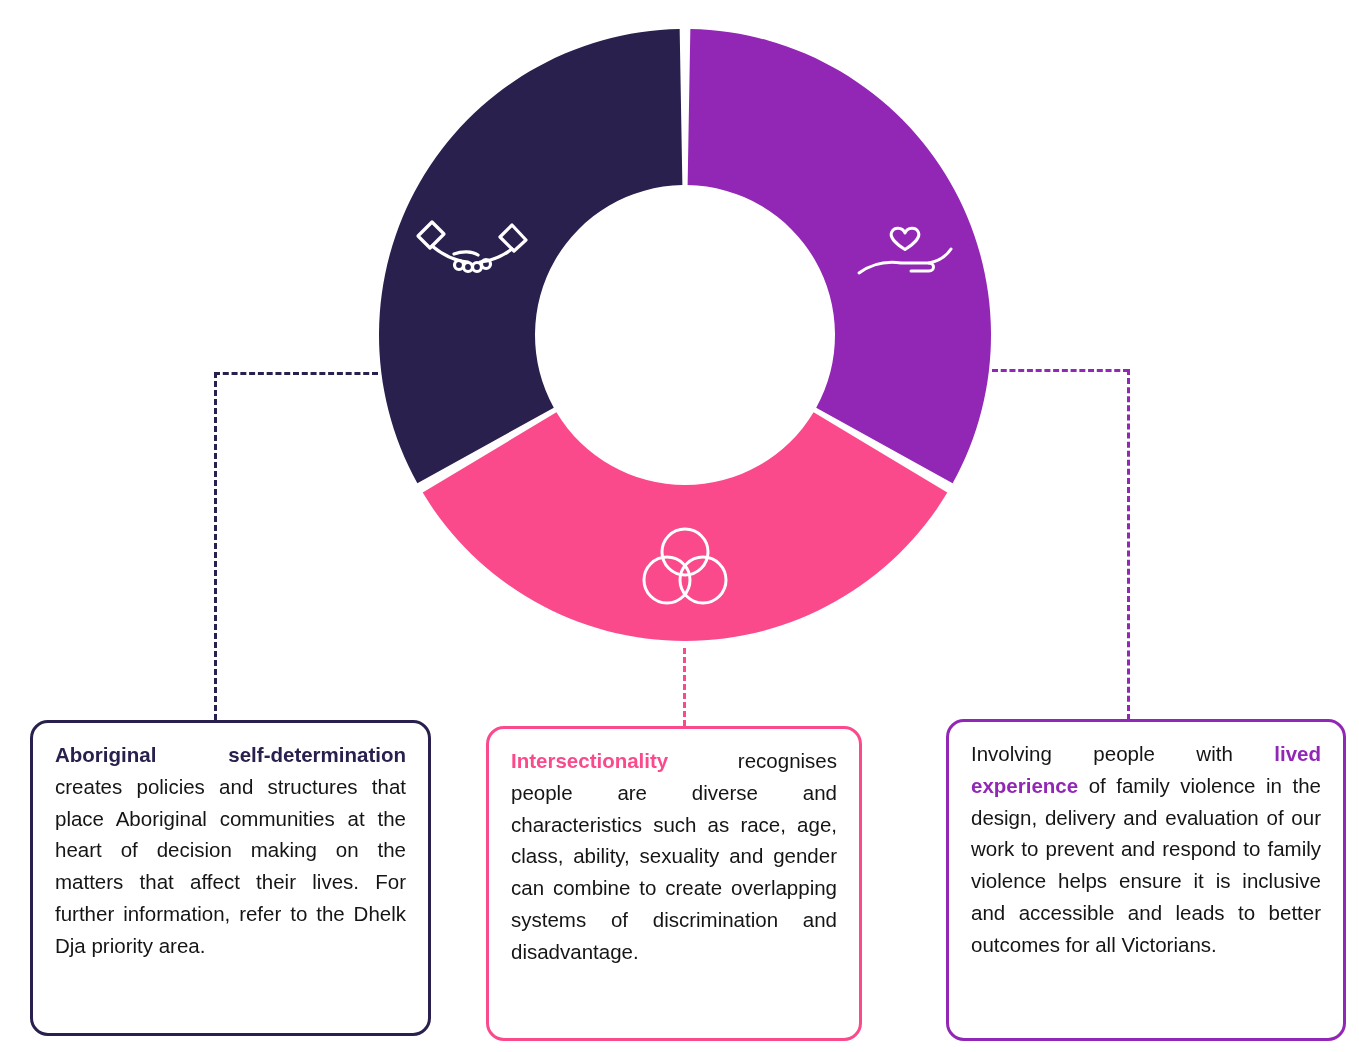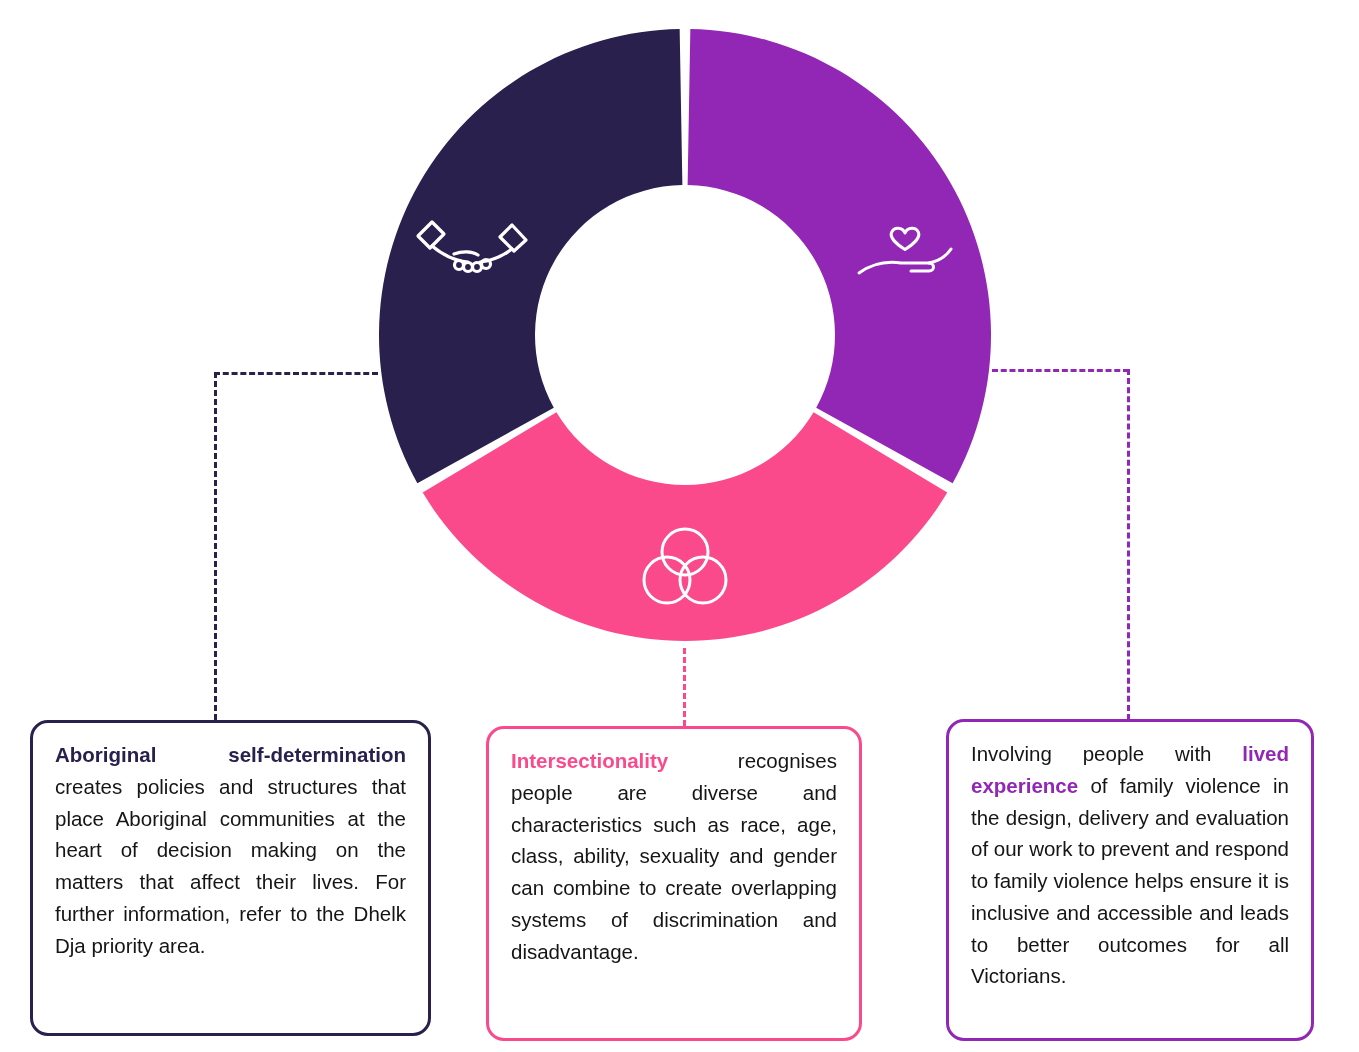--- a/index.html
+++ b/index.html
@@ -27,21 +27,21 @@
     padding: 16px 22px 18px 22px;
     font-size: 20.5px;
     line-height: 1.55;
     color: #151515;
     text-align: justify;
   }
   .info-box .lead { font-weight: bold; }
 
   .box-1 { left: 30px;  top: 720px; width: 401px; min-height: 316px; }
   .box-2 { left: 486px; top: 726px; width: 376px; min-height: 315px; }
-  .box-3 { left: 946px; top: 719px; width: 368px; min-height: 322px; }
+  .box-3 { left: 946px; top: 719px; width: 400px; min-height: 322px; }
 
   .nav-h    { left: 214px;  top: 372px; width: 164px; }
   .nav-v    { left: 214px;  top: 372px; height: 348px; }
   .pink-v   { left: 683px;  top: 648px; height: 78px; }
   .purple-h { left: 992px;  top: 369px; width: 137px; }
   .purple-v { left: 1127px; top: 369px; height: 351px; }
 </style>
 </head>
 <body>
 

